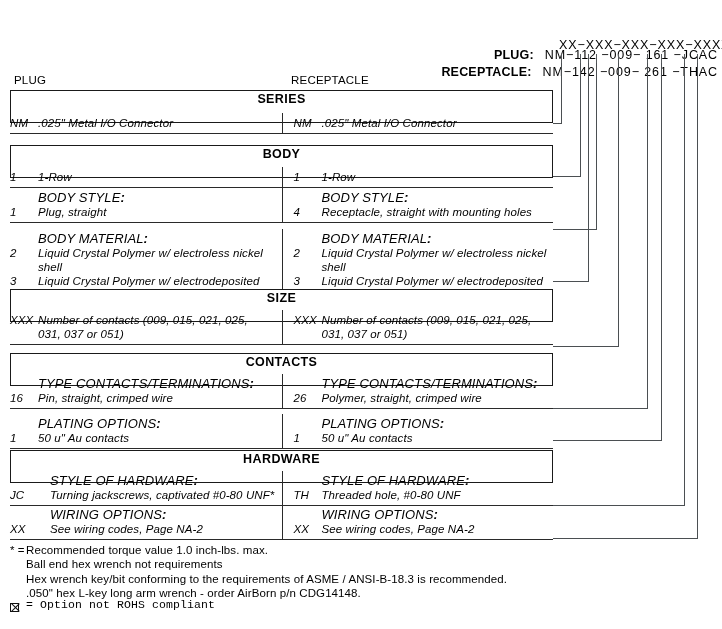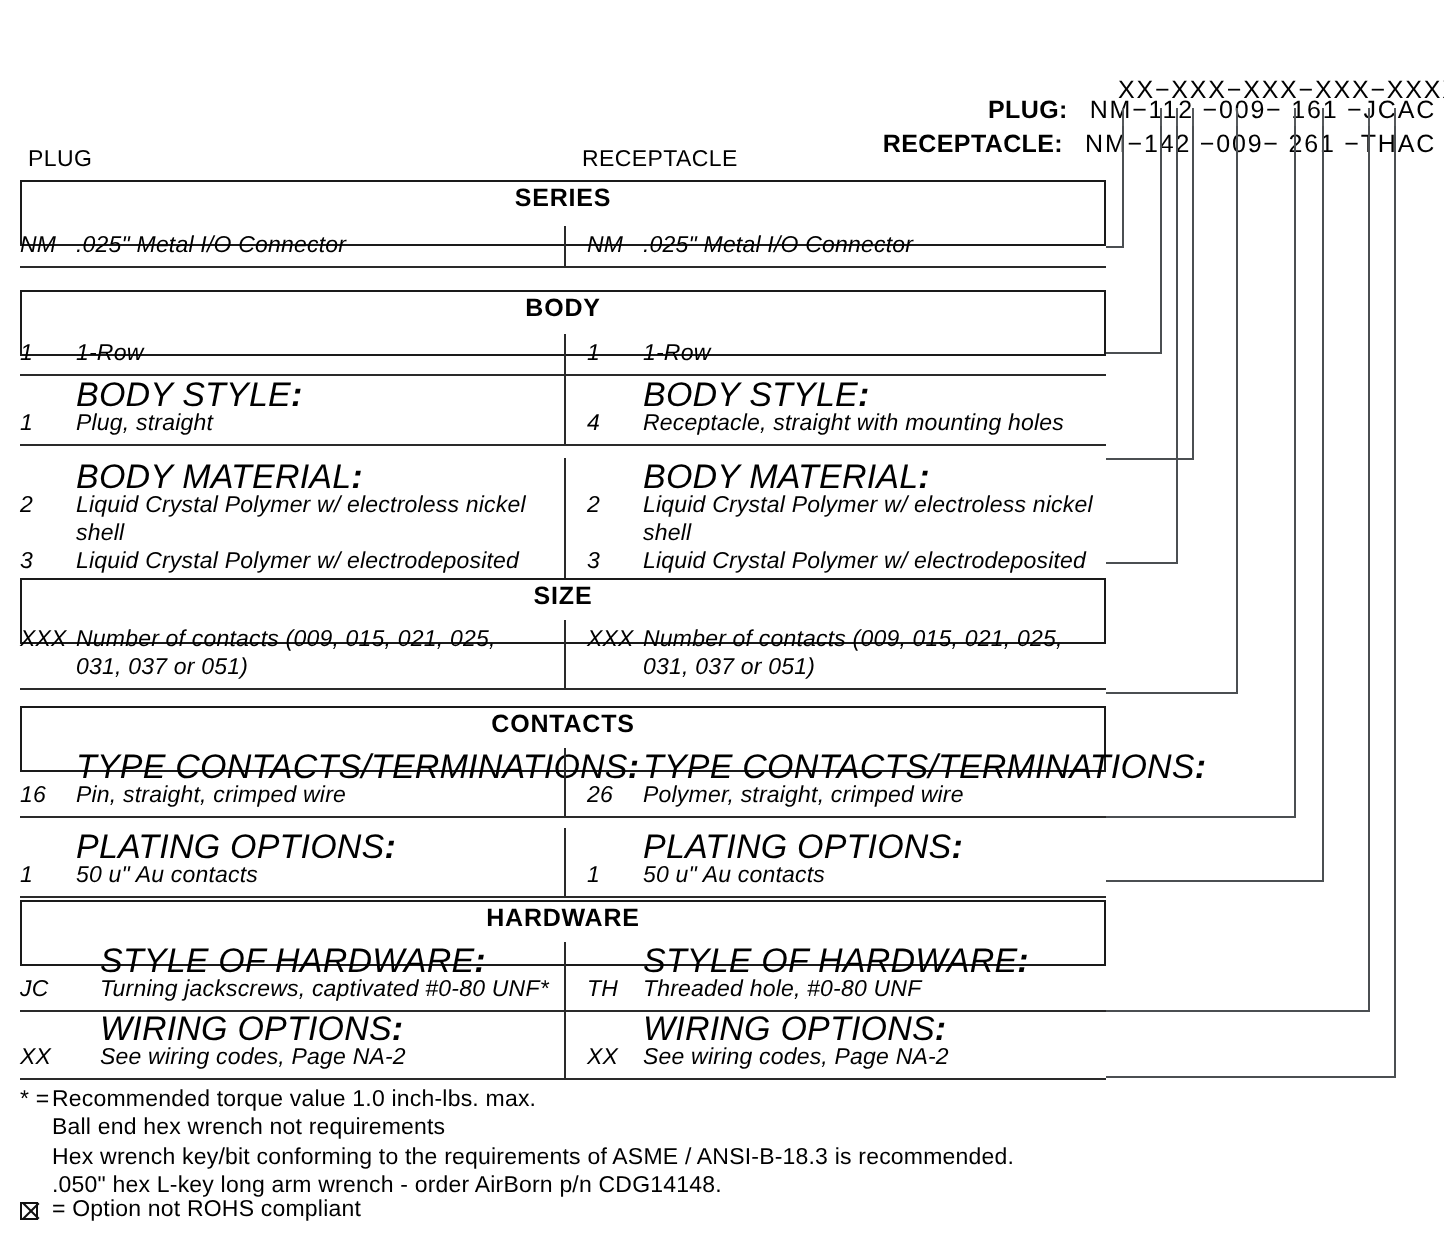--- a/index.html
+++ b/index.html
@@ -120,21 +120,21 @@
     padding-top: 3px;
     padding-bottom: 3px;
     font-style: italic;
   }
   .bcol.right {
     border-left: 1.3px solid #2a2a2a;
     padding-left: 11px;
   }
 
   .hdr {
-    font-size: 17px;
+    font-size: 13px;
     letter-spacing: 0.1px;
     padding-left: 28px;
     line-height: 14px;
     white-space: nowrap;
   }
   .hdr b { font-weight: bold; }
 
   .opt {
     display: flex;
     font-size: 11.5px;
@@ -191,21 +191,22 @@
     flex: 0 0 16px;
   }
   .fn-rohs {
     position: absolute;
     left: 10px;
     top: 598px;
     font-size: 11.5px;
     line-height: 14px;
     letter-spacing: 0.1px;
     display: flex;
-    align-items: center;
+    align-items: flex-end;
+    font-family: Liberation Mono, monospace;
   }
   .fn-rohs .xbox { margin-left: 0; margin-right: 7px; }
 </style>
 </head>
 <body>
 
 <div id="page">
 
   <div class="pn-block">
     <div class="pn-row">

